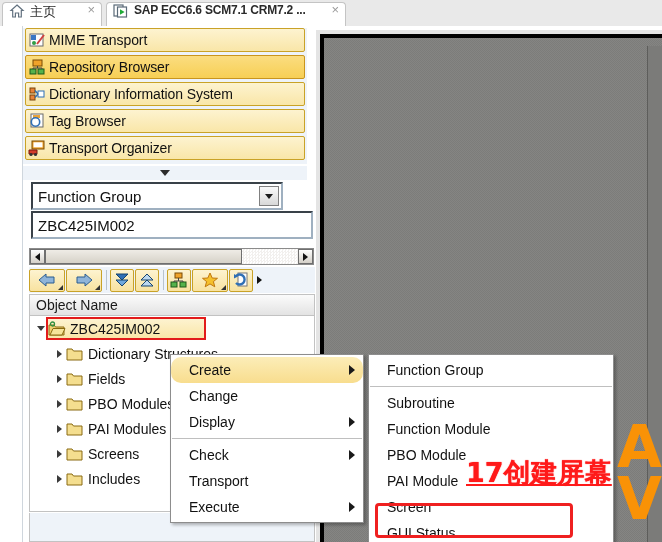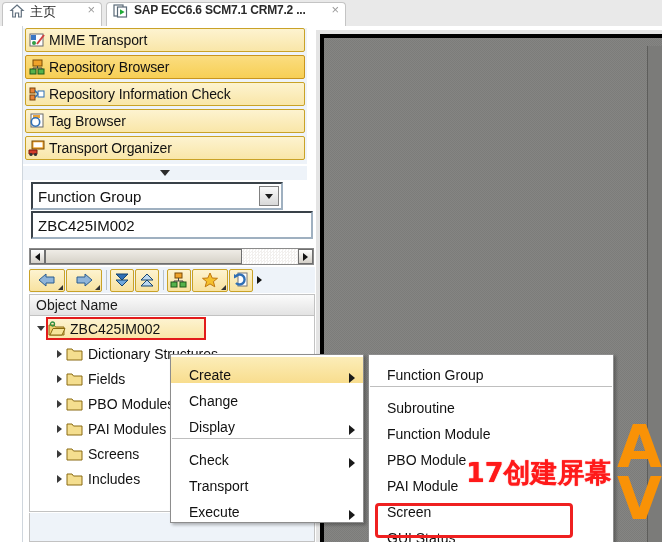--- a/index.html
+++ b/index.html
@@ -162,40 +162,41 @@
   .menu{
     position:absolute;background:#ffffff;
     border:1px solid #8d8d8d;
     box-shadow:2px 2px 3px rgba(0,0,0,.28);
     box-sizing:border-box;padding:2px 0;
     z-index:30;
   }
   #menu-main{left:170px;top:328px;width:194px;}
   #menu-sub{left:368px;top:328px;width:246px;}
   .mitem{
-    height:26px;display:flex;align-items:flex-end;
+    height:26px;display:flex;align-items:center;
     padding-left:18px;padding-right:16px;position:relative;
-    font-size:14px;color:#111;white-space:nowrap;
+    font-size:14px;color:#111;white-space:nowrap;border-radius:10px;
   }
   .mitem.sel{background:linear-gradient(to bottom,#fcedb8,#f8dd8e);}
   .mitem .arr{position:absolute;right:8px;width:0;height:0;
     border-top:5px solid transparent;border-bottom:5px solid transparent;border-left:6px solid #1a1a1a;}
   .msep{height:1px;background:#bfbfbf;margin:3px 1px;}
   
   #screen-hl{
     position:absolute;left:375px;top:477px;width:192px;height:29px;
     border:3px solid #ef2020;border-radius:4px;z-index:40;pointer-events:none;
   }
   
   #annotation{
     position:absolute;left:466px;top:429px;z-index:45;
     color:#ff1a1a;font-size:27px;font-weight:bold;
     font-family:"DejaVu Sans",sans-serif;
     white-space:nowrap;letter-spacing:0px;
     text-shadow:0 0 1px #ff1a1a;
+    text-decoration:underline;
   }
   #wm-av{
     position:absolute;right:2px;top:395px;z-index:20;
     color:#f99206;font-weight:bold;font-size:58px;line-height:52px;
     font-family:"DejaVu Sans",sans-serif;letter-spacing:-2px;
   }
 </style>
 </head>
 <body>
 
@@ -244,21 +245,21 @@
       <span class="ntxt">Repository Browser</span>
     </div>
 
     <div class="navbtn">
       <svg class="nico" viewBox="0 0 18 18">
         <rect x="2" y="3" width="5" height="5" fill="#e8833a" stroke="#7a4307"></rect>
         <rect x="2" y="10" width="5" height="5" fill="#e8833a" stroke="#7a4307"></rect>
         <rect x="10" y="6" width="6" height="6" fill="#ffffff" stroke="#2f6fb5"></rect>
         <path d="M7 5.5 L10 9 M7 12.5 L10 9" stroke="#2f6fb5" stroke-width="1.3" fill="none"></path>
       </svg>
-      <span class="ntxt">Repository Information Check</span>
+      <span class="ntxt">Dictionary Information System</span>
     </div>
 
     <div class="navbtn">
       <svg class="nico" viewBox="0 0 18 18">
         <rect x="3" y="2" width="12" height="13" fill="#fdfdfd" stroke="#6b6b6b"></rect>
         <rect x="5" y="3" width="7" height="3" fill="#e8a33a"></rect>
         <circle cx="7.5" cy="10" r="4.2" fill="#ffffff" stroke="#2f6fb5" stroke-width="1.6"></circle>
       </svg>
       <span class="ntxt">Tag Browser</span>
     </div>

